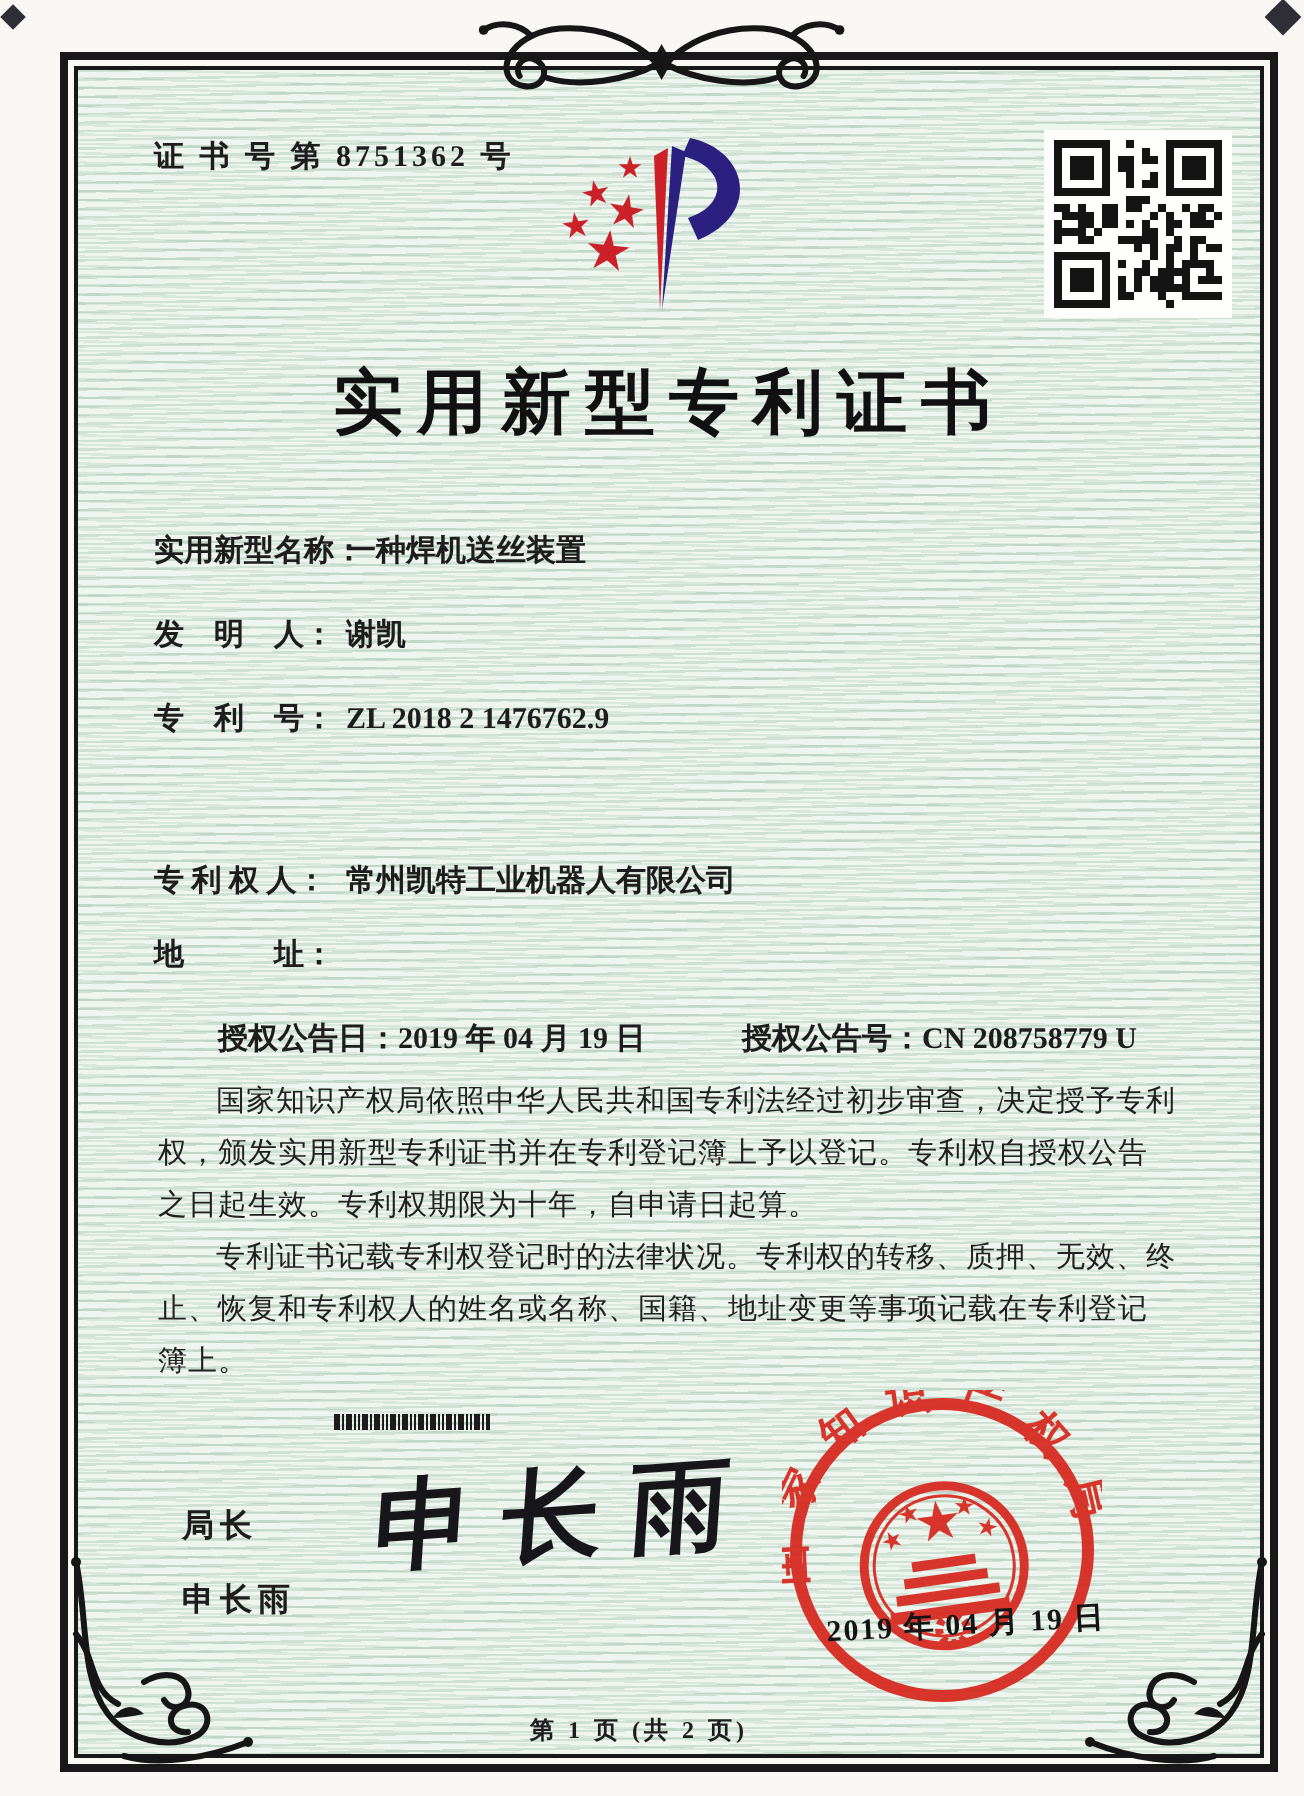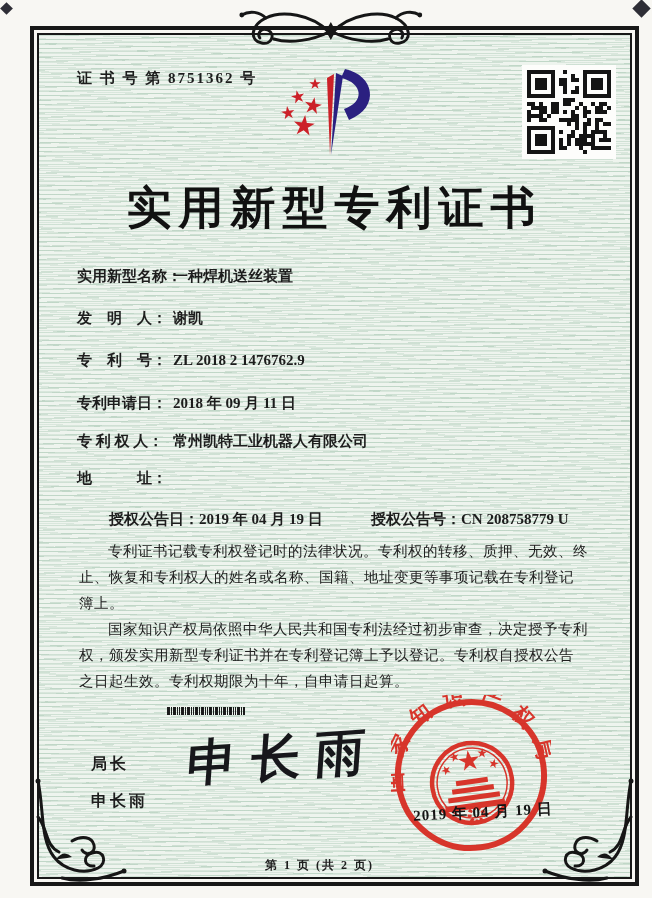--- a/index.html
+++ b/index.html
@@ -27,21 +27,21 @@
   .ornament-top{position:absolute;top:-22px;left:50%;transform:translateX(-52%);}
   .orn-bl{position:absolute;left:-2px;bottom:-3px;}
   .orn-br{position:absolute;right:-2px;bottom:-3px;transform:scaleX(-1);}
 
   .cert-no{position:absolute;left:38px;top:34px;font-size:15px;font-weight:bold;letter-spacing:2px;}
   .logo{position:absolute;left:231px;top:22px;}
   .qr{position:absolute;left:483px;top:30px;width:94px;height:94px;background:#fdfdfb;padding:0;}
   .qr svg{position:absolute;left:5px;top:5px;}
   .title{
     position:absolute;left:0;right:0;top:143px;text-align:center;
-    font-size:45px;font-weight:bold;letter-spacing:7px;color:#111;
+    font-size:35px;font-weight:bold;letter-spacing:7px;color:#111;
   }
   .field{position:absolute;left:38px;right:36px;display:flex;font-size:15px;font-weight:bold;line-height:22px;}
   .flabel{display:inline-block;width:96px;white-space:pre;flex:none;}
   .fvalue{max-width:440px;}
   .grant-row{position:absolute;left:38px;right:36px;top:475px;font-size:15px;font-weight:bold;display:flex;}
   .grant-left{width:262px;flex:none;margin-left:32px;}
   .paras{position:absolute;left:40px;right:42px;top:503px;font-size:14.5px;line-height:26px;color:#202020;}
   .paras p{margin:0;text-indent:2em;letter-spacing:.5px;}
 
   .barcode{
@@ -108,40 +108,36 @@
       <span class="fvalue">一种焊机送丝装置</span>
     </div>
     <div class="field" style="top:272px">
       <span class="flabel">发　明　人：</span>
       <span class="fvalue">谢凯</span>
     </div>
     <div class="field" style="top:314px">
       <span class="flabel">专　利　号：</span>
       <span class="fvalue">ZL 2018 2 1476762.9</span>
     </div>
-    <div class="field" style="top:357px">
-      <span class="flabel">专利申请日：</span>
-      <span class="fvalue">2018 年 09 月 11 日</span>
-    </div>
     <div class="field" style="top:395px">
       <span class="flabel">专 利 权 人：</span>
       <span class="fvalue">常州凯特工业机器人有限公司</span>
     </div>
     <div class="field" style="top:432px">
       <span class="flabel">地　　　址：</span>
     </div>
 
     <div class="grant-row">
       <span class="grant-left"><span>授权公告日：</span><span>2019 年 04 月 19 日</span></span>
       <span><span>授权公告号：</span><span>CN 208758779 U</span></span>
     </div>
 
     <div class="paras">
+      <p>国家知识产权局依照中华人民共和国专利法经过初步审查，决定授予专利权，颁发实用新型专利证书并在专利登记簿上予以登记。专利权自授权公告之日起生效。专利权期限为十年，自申请日起算。</p>
       <p>专利证书记载专利权登记时的法律状况。专利权的转移、质押、无效、终止、恢复和专利权人的姓名或名称、国籍、地址变更等事项记载在专利登记簿上。</p>
-      <p>国家知识产权局依照中华人民共和国专利法经过初步审查，决定授予专利权，颁发实用新型专利证书并在专利登记簿上予以登记。专利权自授权公告之日起生效。专利权期限为十年，自申请日起算。</p>
     </div>
 
     <div class="barcode"></div>
 
     <div class="signer">
       <div>局长</div>
       <div>申长雨</div>
     </div>
 
     <div class="signature">申长雨</div>

